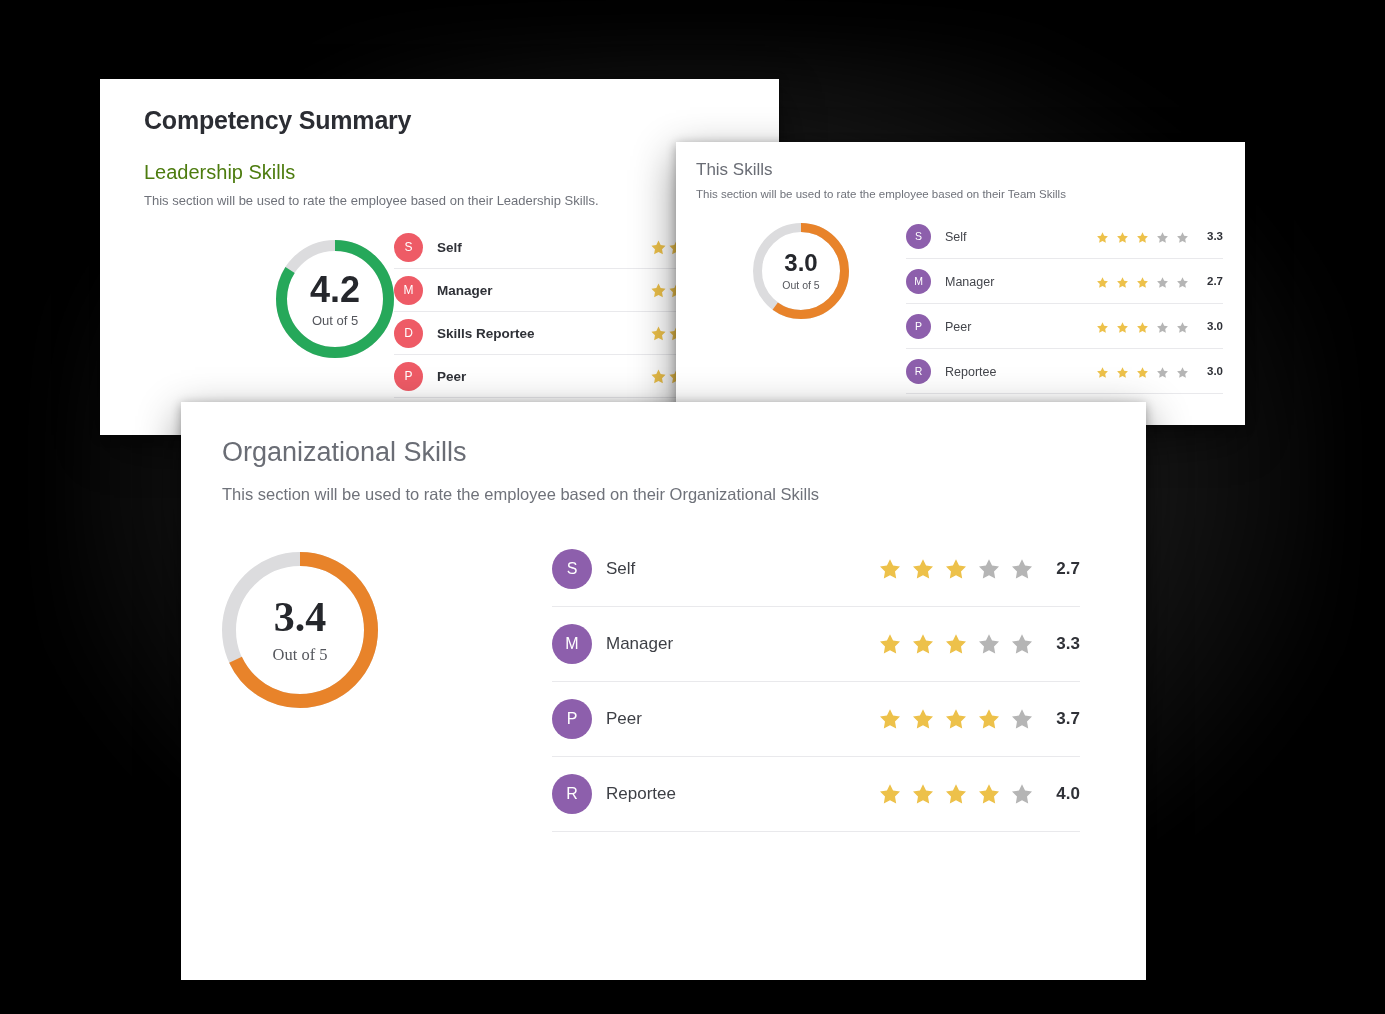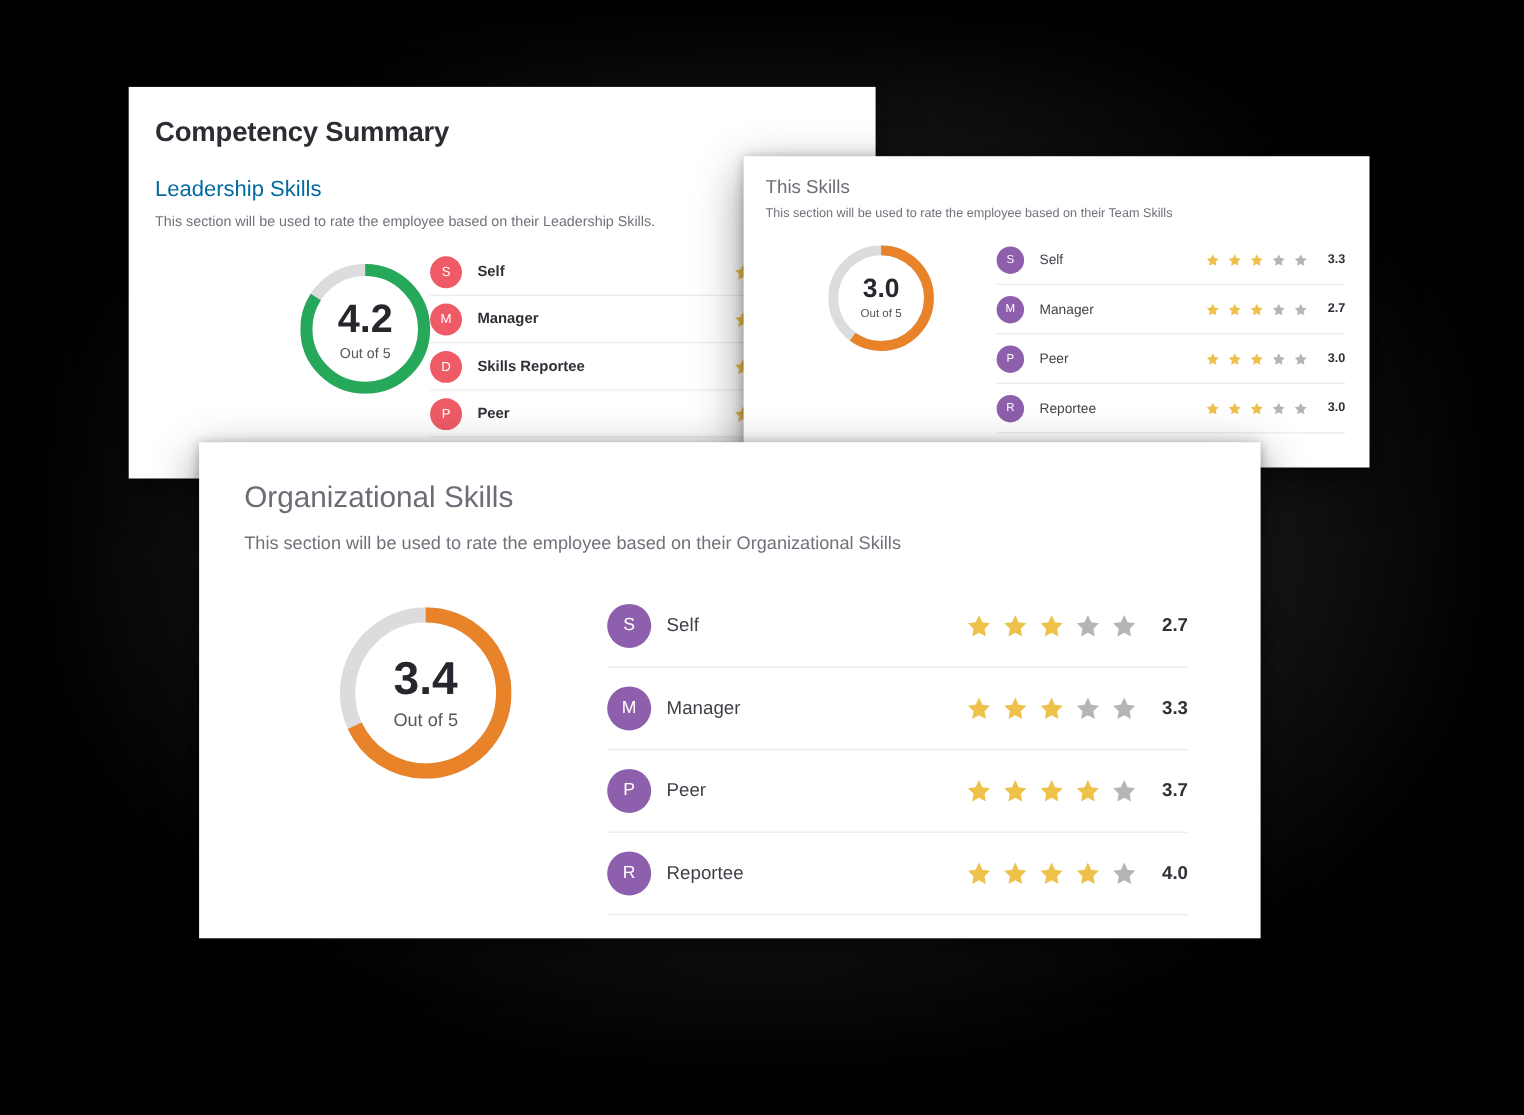--- a/index.html
+++ b/index.html
@@ -34,37 +34,38 @@
   }
 
   .card {
     position: absolute;
     background: #ffffff;
     box-shadow: 0 14px 40px rgba(0,0,0,0.45), 0 2px 10px rgba(0,0,0,0.30);
   }
 
   
   #card-leadership {
-    left: 117px;
+    left: 100px;
     top: 79px;
     width: 679px;
     height: 356px;
     z-index: 1;
     overflow: hidden;
+    padding-left: 20px;
   }
   #card-leadership .page-title {
     font-size: 25px;
     font-weight: bold;
     color: #2b2d33;
     letter-spacing: -0.2px;
     margin: 27px 0 0 24px;
   }
   #card-leadership .sec-title {
     font-size: 20px;
-    color: #0369a1;
+    color: #4d7c0f;
     font-weight: normal;
     margin: 26px 0 0 24px;
   }
   #card-leadership .sec-desc {
     font-size: 13px;
     color: #6f727a;
     margin: 9px 0 0 24px;
   }
   #card-leadership .body {
     display: flex;
@@ -114,42 +115,42 @@
   #card-team .avatar { width: 25px; height: 25px; font-size: 10.5px; }
   #card-team .stars { gap: 7px; }
   #card-team .star { width: 13px; height: 13px; }
   #card-team .rval { font-size: 11.5px; font-weight: bold; color: #2f3137; width: 34px; text-align: right;}
 
   
   #card-org {
     left: 181px;
     top: 402px;
     width: 965px;
-    height: 451px;
+    height: 578px;
     z-index: 3;
     overflow: hidden;
   }
   #card-org .sec-title {
     font-size: 27px;
     color: #6a6d75;
     font-weight: normal;
     margin: 35px 0 0 41px;
   }
   #card-org .sec-desc {
     font-size: 16.5px;
     color: #6f727a;
     margin: 17px 0 0 41px;
   }
   #card-org .body {
     display: flex;
     align-items: flex-start;
     margin-top: 28px;
     padding: 0 66px 0 41px;
   }
-  #card-org .gauge-wrap { width: 330px; display:flex; justify-content:center; padding-top: 20px; }
+  #card-org .gauge-wrap { width: 330px; display:flex; justify-content:flex-start; padding-top: 20px; font-family: Liberation Serif, serif; }
   #card-org .rows { flex: 1; }
   #card-org .row { height: 75px; }
   #card-org .rname { font-size: 17px; color: #3d3f45; }
   #card-org .avatar { width: 40px; height: 40px; font-size: 16px; }
   #card-org .stars { gap: 9px; }
   #card-org .star { width: 24px; height: 24px; }
   #card-org .rval { font-size: 17px; font-weight: bold; color: #2f3137; width: 46px; text-align: right;}
 
   
   .row {

